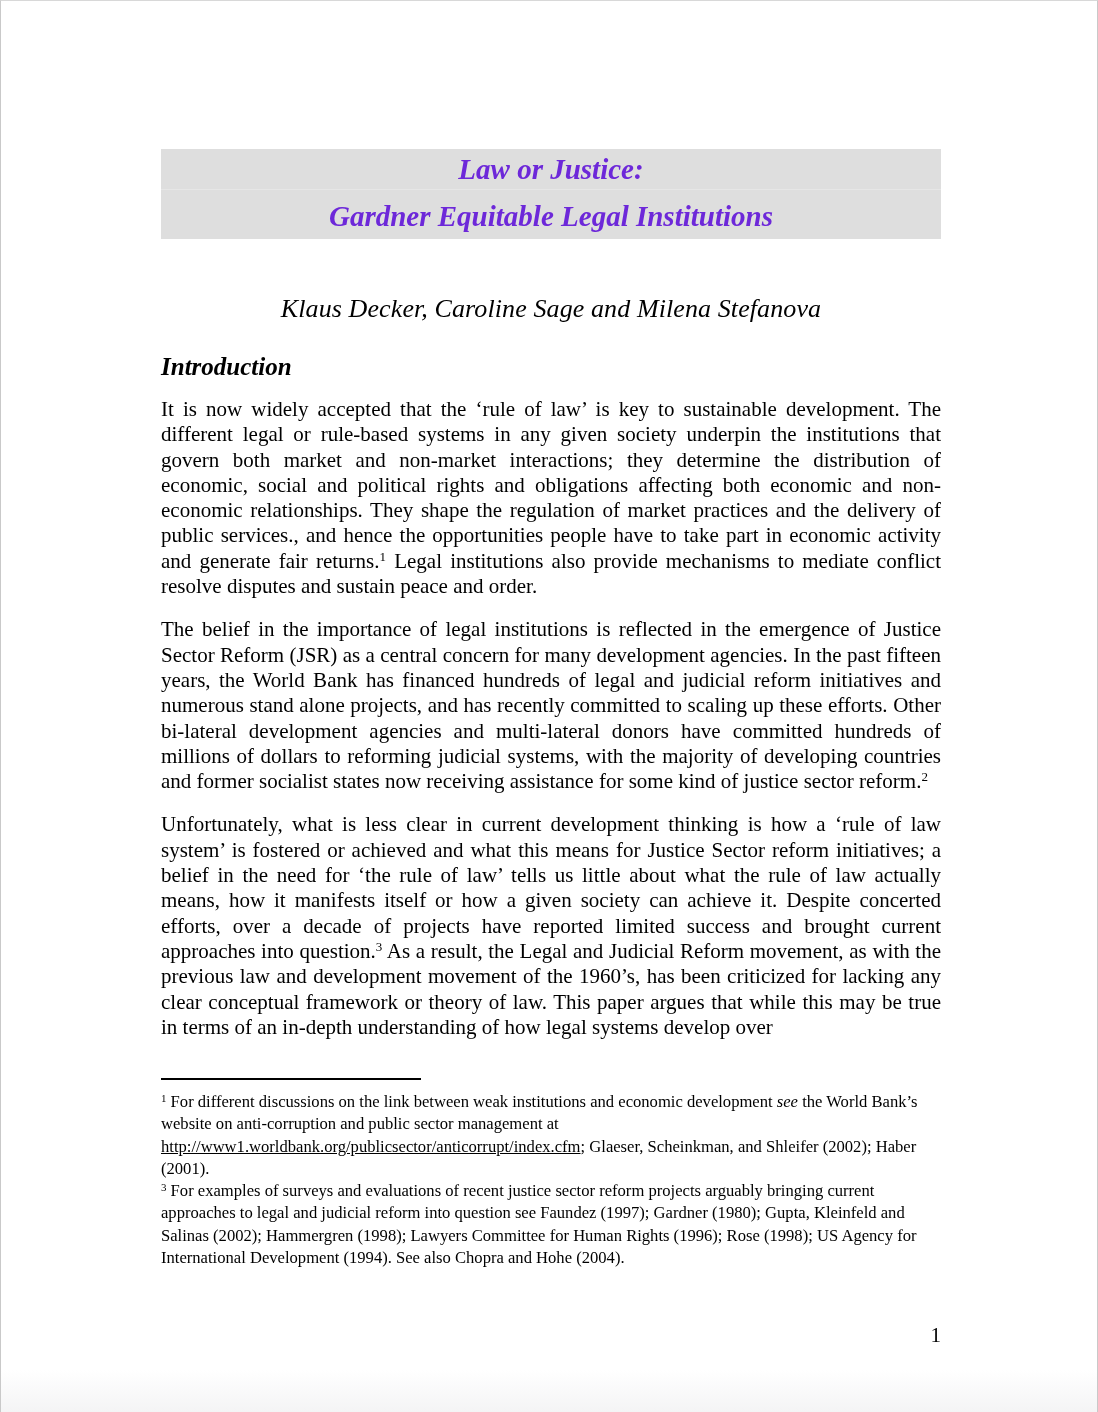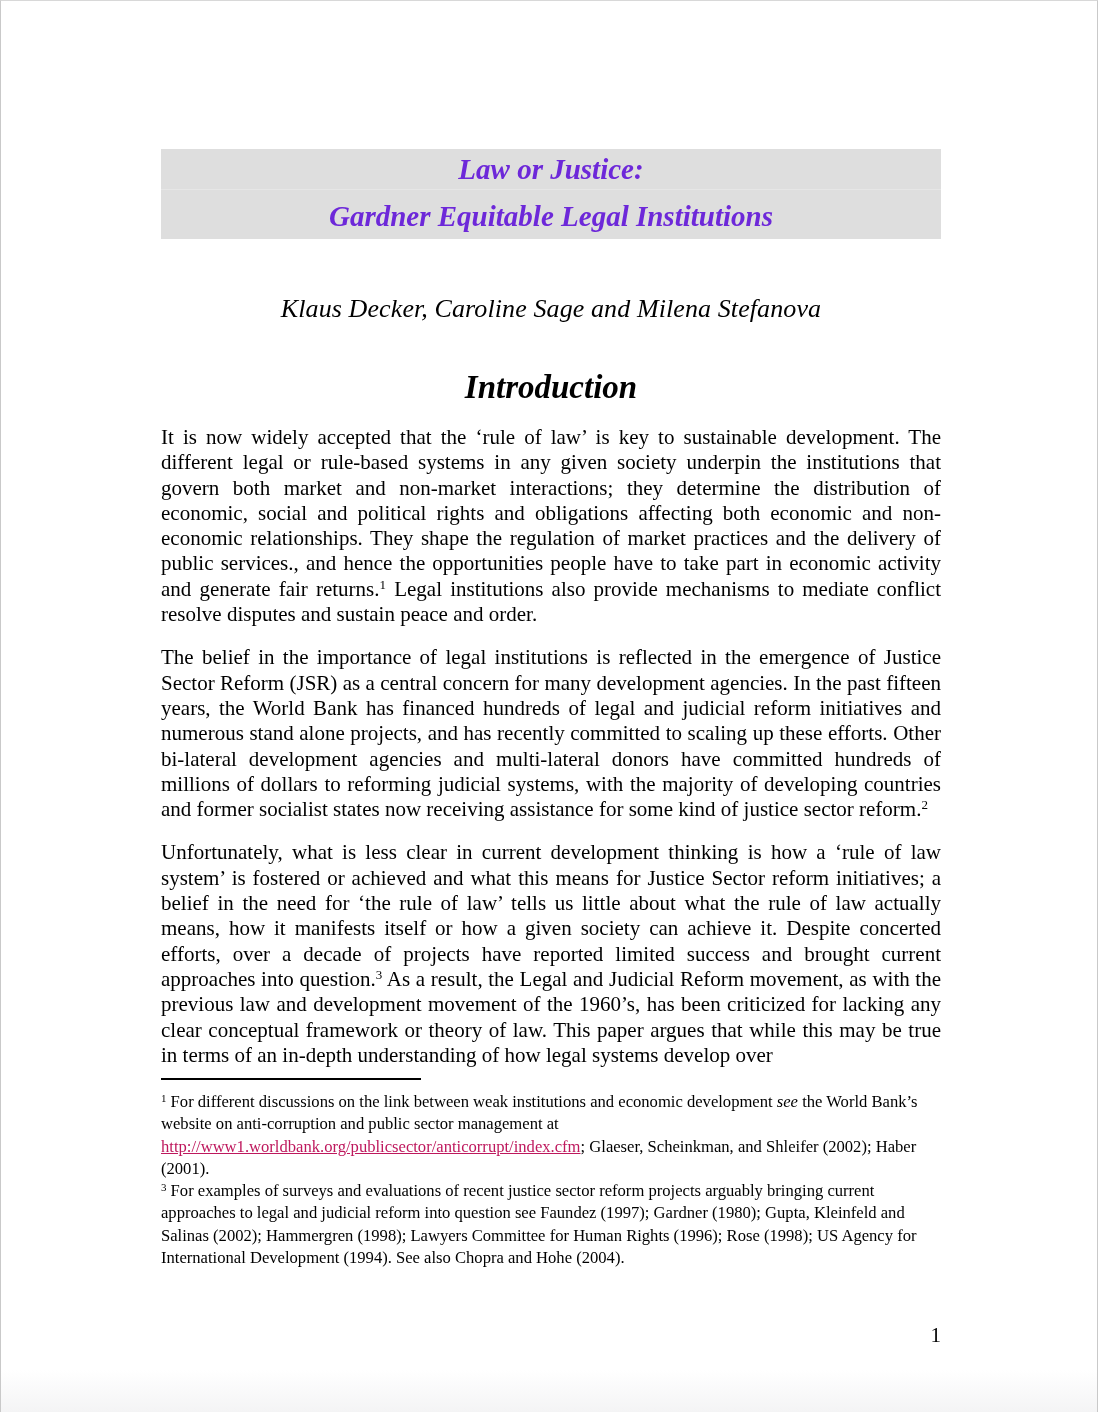--- a/index.html
+++ b/index.html
@@ -73,35 +73,33 @@
     font-style: italic;
     font-size: 26px;
     letter-spacing: 0.1px;
     margin-top: 12px;
   }
 
   
   .section-heading {
     position: absolute;
     left: 160px;
-    top: 368px;
+    top: 352px;
     width: 780px;
-    text-align: center;
     font-weight: bold;
     font-style: italic;
-    font-size: 33px;
+    font-size: 25px;
   }
 
   
   .body-col {
     position: absolute;
     left: 160px;
     top: 396px;
     width: 780px;
-    margin-top: 28px;
   }
   .para {
     font-size: 21px;
     line-height: 25.3px;
     text-align: justify;
     text-justify: inter-word;
     margin: 0 0 18px 0;
     hyphens: none;
   }
   .para:last-child { margin-bottom: 0; }
@@ -130,21 +128,21 @@
     font-size: 16.6px;
     line-height: 22.3px;
     text-align: left;
     margin: 0;
   }
   .footnote sup {
     font-size: 0.66em;
     vertical-align: 0.5em;
   }
   .fn-link {
-    color: #be185d;
+    color: #000000;
     text-decoration: underline;
   }
   .it { font-style: italic; }
 
   
   .page-number {
     position: absolute;
     left: 160px;
     top: 1322px;
     width: 780px;

